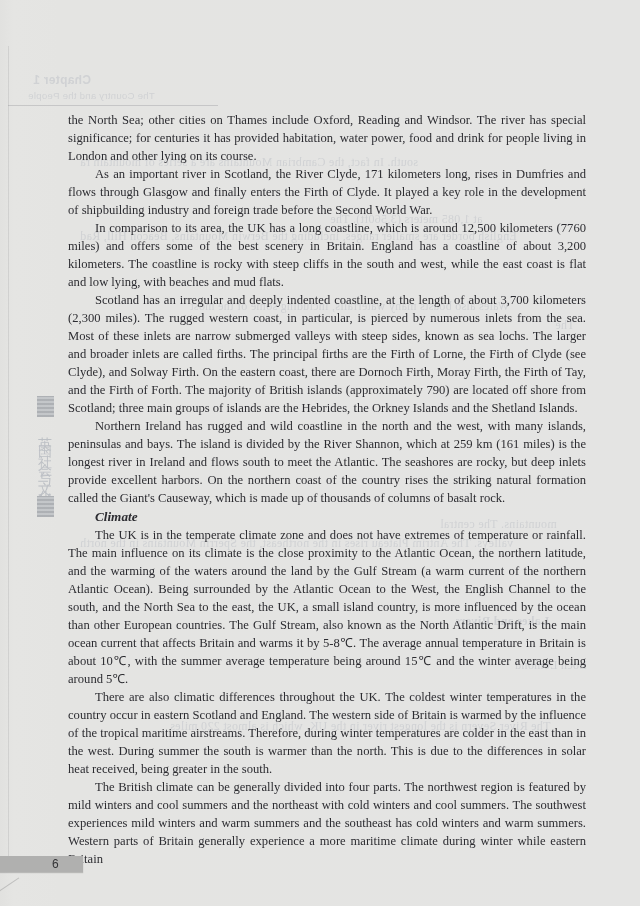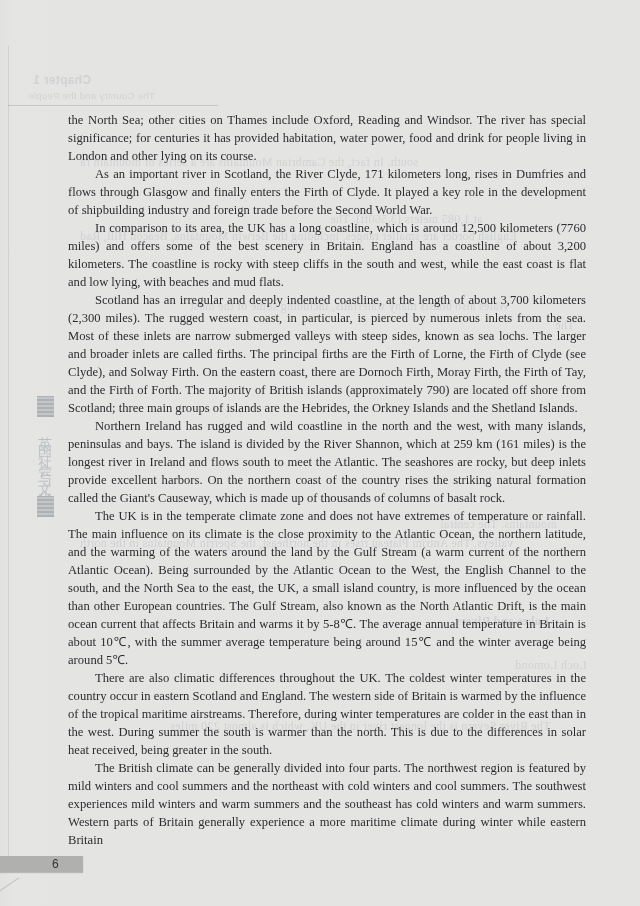--- a/index.html
+++ b/index.html
@@ -117,20 +117,21 @@
     <div class="side-block bottom"></div>
   </div>
 
   <div class="text-column">
 
   <p class="para">the North Sea; other cities on Thames include Oxford, Reading and Windsor. The river has special significance; for centuries it has provided habitation, water power, food and drink for people living in London and other lying on its course.</p>
       <p class="para indent">As an important river in Scotland, the River Clyde, 171 kilometers long, rises in Dumfries and flows through Glasgow and finally enters the Firth of Clyde. It played a key role in the development of shipbuilding industry and foreign trade before the Second World War.</p>
       <p class="para indent">In comparison to its area, the UK has a long coastline, which is around 12,500 kilometers (7760 miles) and offers some of the best scenery in Britain. England has a coastline of about 3,200 kilometers. The coastline is rocky with steep cliffs in the south and west, while the east coast is flat and low lying, with beaches and mud flats.</p>
       <p class="para indent">Scotland has an irregular and deeply indented coastline, at the length of about 3,700 kilometers (2,300 miles). The rugged western coast, in particular, is pierced by numerous inlets from the sea. Most of these inlets are narrow submerged valleys with steep sides, known as sea lochs. The larger and broader inlets are called firths. The principal firths are the Firth of Lorne, the Firth of Clyde (see Clyde), and Solway Firth. On the eastern coast, there are Dornoch Firth, Moray Firth, the Firth of Tay, and the Firth of Forth. The majority of British islands (approximately 790) are located off shore from Scotland; three main groups of islands are the Hebrides, the Orkney Islands and the Shetland Islands.</p>
       <p class="para indent">Northern Ireland has rugged and wild coastline in the north and the west, with many islands, peninsulas and bays. The island is divided by the River Shannon, which at 259 km (161 miles) is the longest river in Ireland and flows south to meet the Atlantic. The seashores are rocky, but deep inlets provide excellent harbors. On the northern coast of the country rises the striking natural formation called the Giant's Causeway, which is made up of thousands of columns of basalt rock.</p>
+      <h3 class="heading">Climate</h3>
       <p class="para indent">The UK is in the temperate climate zone and does not have extremes of temperature or rainfall. The main influence on its climate is the close proximity to the Atlantic Ocean, the northern latitude, and the warming of the waters around the land by the Gulf Stream (a warm current of the northern Atlantic Ocean). Being surrounded by the Atlantic Ocean to the West, the English Channel to the south, and the North Sea to the east, the UK, a small island country, is more influenced by the ocean than other European countries. The Gulf Stream, also known as the North Atlantic Drift, is the main ocean current that affects Britain and warms it by 5-8℃. The average annual temperature in Britain is about 10℃, with the summer average temperature being around 15℃ and the winter average being around 5℃.</p>
       <p class="para indent">There are also climatic differences throughout the UK. The coldest winter temperatures in the country occur in eastern Scotland and England. The western side of Britain is warmed by the influence of the tropical maritime airstreams. Therefore, during winter temperatures are colder in the east than in the west. During summer the south is warmer than the north. This is due to the differences in solar heat received, being greater in the south.</p>
       <p class="para indent">The British climate can be generally divided into four parts. The northwest region is featured by mild winters and cool summers and the northeast with cold winters and cool summers. The southwest experiences mild winters and warm summers and the southeast has cold winters and warm summers. Western parts of Britain generally experience a more maritime climate during winter while eastern Britain</p>
     </div>
 
   <div class="page-bar">
     <span class="page-number">6</span>
   </div>
 
   <div class="curl-line"></div>

